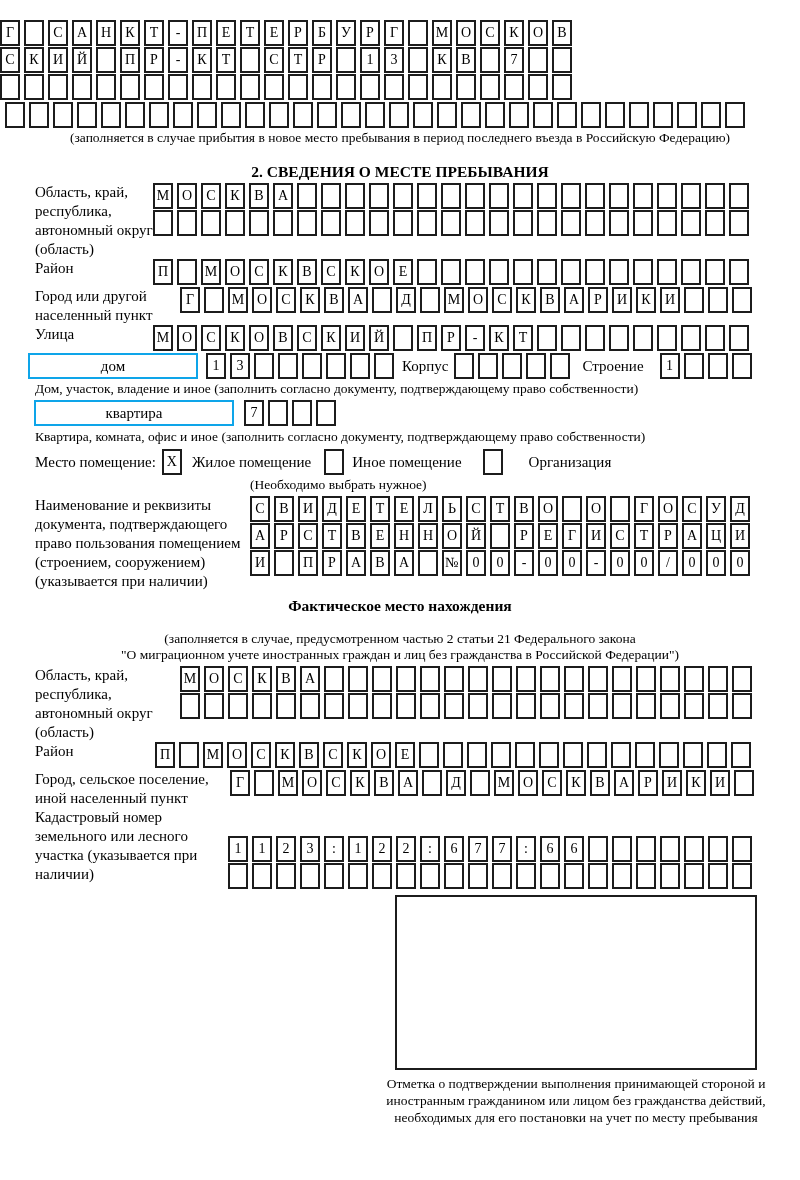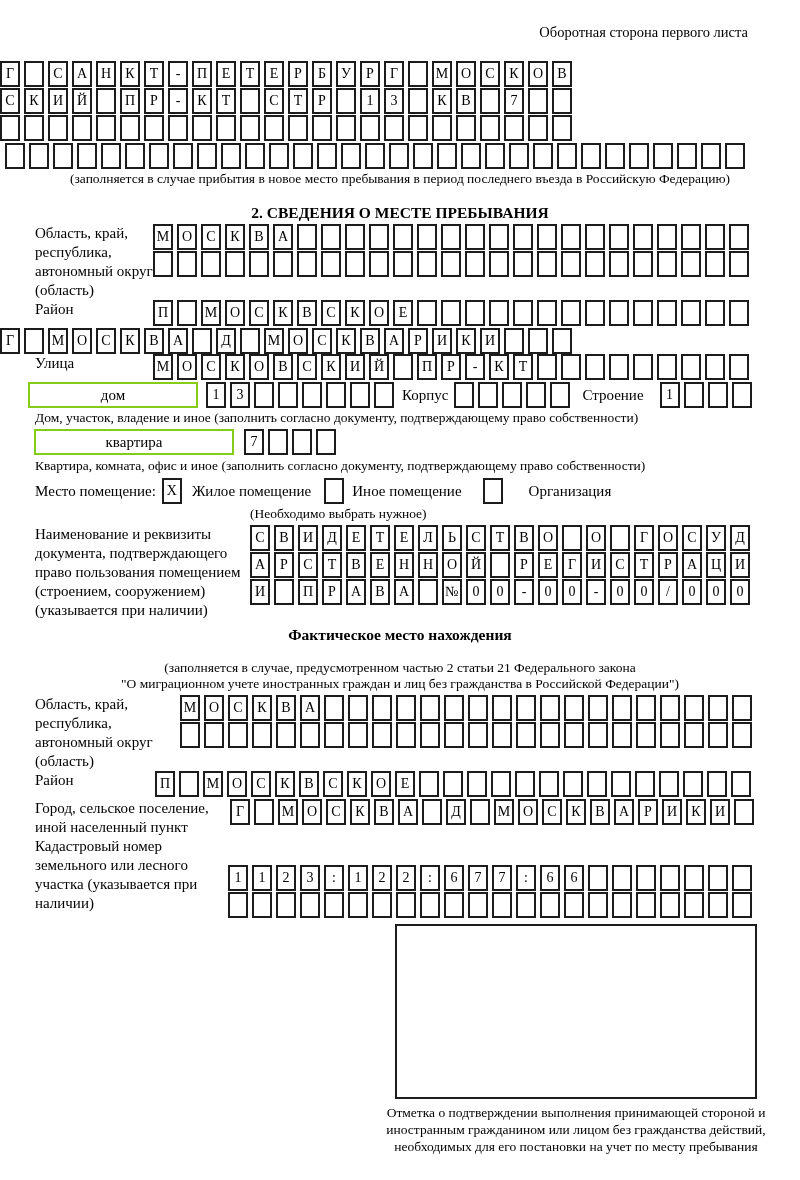--- a/index.html
+++ b/index.html
@@ -18,42 +18,41 @@
   .boxrow{display:flex;gap:4px;height:26px;}
   .cell{
     box-sizing:border-box;display:inline-flex;align-items:center;justify-content:center;
     width:20px;height:26px;border:2px solid #1c1c1c;
     font-size:14px;line-height:1;flex:0 0 auto;background:#fff;
   }
   .caption{font-size:13.5px;line-height:16px;}
   .caption.center{text-align:center;}
   .sec-title{text-align:center;font-weight:bold;font-size:15.5px;line-height:19px;}
   .wide-box{
-    box-sizing:border-box;border:2px solid #84cc16;height:26px;
+    box-sizing:border-box;border:2px solid #0ea5e9;height:26px;
     display:inline-flex;align-items:center;justify-content:center;
     font-size:15px;flex:0 0 auto;background:#fff;
   }
   .inline-label{font-size:15px;line-height:26px;flex:0 0 auto;}
   .stay-row{display:flex;align-items:center;margin:4px 0 0 35px;font-size:15px;}
   .confirm-box{
     box-sizing:border-box;border:2px solid #1c1c1c;width:362px;height:175px;
     margin-left:395px;background:#fff;
   }
   .confirm-caption{
     width:392px;margin:5px 0 0 380px;text-align:center;
     font-size:13.5px;line-height:17px;
   }
   .mt2{margin-top:2px}.mt3{margin-top:3px}.mt4{margin-top:16px}.mt5{margin-top:5px}.mt6{margin-top:6px}
 </style>
 </head>
 <body>
 
 <div class="page">
 
-  <div class="header-note">Оборотная сторона первого листа</div>
 
   <div class="flexrow" style="margin-top:20px;">
     <div class="rows">
       <div class="boxrow">
           <span class="cell">Г</span>
           <span class="cell"></span>
           <span class="cell">С</span>
           <span class="cell">А</span>
           <span class="cell">Н</span>
           <span class="cell">К</span>
@@ -252,20 +251,21 @@
         <span class="cell"></span>
         <span class="cell"></span>
         <span class="cell"></span>
         <span class="cell"></span>
         <span class="cell"></span>
         <span class="cell"></span>
       </div>
   </div>
 
   <div class="flexrow mt2">
+    <div class="lbl" style="flex-basis:180px;">Город или другой населенный пункт</div>
     <div class="boxrow">
         <span class="cell">Г</span>
         <span class="cell"></span>
         <span class="cell">М</span>
         <span class="cell">О</span>
         <span class="cell">С</span>
         <span class="cell">К</span>
         <span class="cell">В</span>
         <span class="cell">А</span>
         <span class="cell"></span>

